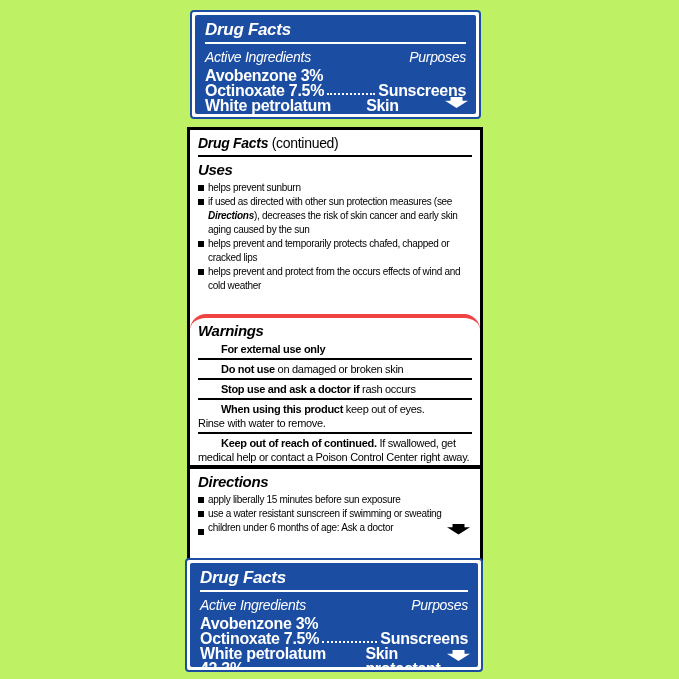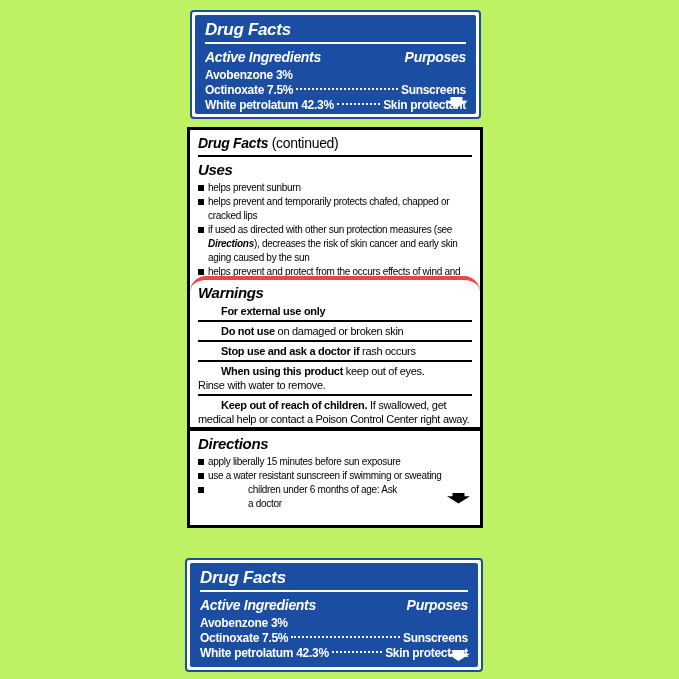--- a/index.html
+++ b/index.html
@@ -17,48 +17,48 @@
   .p-top{left:190px;top:10px;width:291px;height:109px;}
   .p-bottom{left:185px;top:558px;width:298px;height:114px;}
   .blue-inner{
     position:relative;height:100%;box-sizing:border-box;
     background:var(--panel-blue,#1b4da3);border-radius:2px;
     padding:5px 10px 0 10px;color:#fff;overflow:hidden;
   }
   .bp-title{font-weight:bold;font-style:italic;font-size:17px;line-height:19px;}
   .bp-rule{height:2px;background:#fff;margin:3px 0 5px 0;}
   .bp-cols{display:flex;justify-content:space-between;align-items:baseline;
-    font-weight:bold;font-style:italic;font-size:14px;line-height:16px;margin-bottom:3px;}
-  .bp-row{display:flex;align-items:center;font-size:12px;font-weight:bold;line-height:15px;}
+    font-weight:normal;font-style:italic;font-size:14px;line-height:16px;margin-bottom:3px;}
+  .bp-row{display:flex;align-items:flex-end;font-size:16px;font-weight:bold;line-height:15px;}
   .bp-row .leader{flex:1;border-bottom:2px dotted #fff;margin:0 3px 3px 3px;}
   .arrow{width:23px;height:11px;
     clip-path:polygon(24% 0,76% 0,76% 34%,100% 34%,50% 100%,0 34%,24% 34%);}
   .arrow-white{position:absolute;right:8px;bottom:6px;background:#fff;}
   .arrow-black{background:#000;flex:none;margin:2px 2px 0 6px;align-self:center;}
   
   .mid-panel{
     position:absolute;left:187px;top:127px;width:296px;box-sizing:border-box;
     border:3px solid #000;background:#fff;
   }
   .mid-sec{box-sizing:border-box;padding:4px 8px;overflow:hidden;}
-  .sec-uses{height:146px;border-radius:8px;}
+  .sec-uses{height:184px;border-radius:8px;}
   .sec-warn{height:151px;border-top:4px solid #ef4444;border-radius:16px;}
   .sec-dir{height:98px;border-top:4px solid #000;}
   .mp-title{font-size:14px;line-height:18px;}
   .bi{font-weight:bold;font-style:italic;}
   .thin-rule{height:2px;background:#000;margin:3px 0 4px 0;}
   .sec-head{font-weight:bold;font-style:italic;font-size:15px;line-height:18px;margin-bottom:2px;}
   .bullet{display:flex;font-size:10px;line-height:14px;}
   .sq{flex:none;width:6px;height:6px;background:#000;margin:4px 4px 0 0;}
   .btext{flex:1;}
   .w-entry{font-size:11px;line-height:14px;padding:2px 0;border-bottom:2px solid #000;}
   .w-entry.first{padding-top:0;}
   .w-entry.last{border-bottom:none;}
   .w-entry b{font-weight:bold;margin-left:23px;}
-  .dir-last{align-items:flex-start;gap:40px;}
+  .dir-last{align-items:flex-end;}
 </style>
 </head>
 <body>
 
 <div class="canvas">
 
   <section class="blue-panel p-top">
     <div class="blue-inner">
       <div class="bp-title">Drug Facts</div>
       <div class="bp-rule"></div>
@@ -92,39 +92,39 @@
       </div>
       <div class="thin-rule"></div>
       <div class="sec-head">Uses</div>
 
       <div class="bullet">
         <span class="sq"></span>
         <div class="btext"><span>helps prevent sunburn</span></div>
       </div>
       <div class="bullet">
         <span class="sq"></span>
-        <div class="btext"><span>helps prevent and temporarily protects chafed, chapped or cracked lips</span></div>
+        <div class="btext"><span>if used as directed with other sun protection measures (see </span><span class="bi">Directions</span><span>), decreases the risk of skin cancer and early skin aging caused by the sun</span></div>
       </div>
       <div class="bullet">
         <span class="sq"></span>
-        <div class="btext"><span>if used as directed with other sun protection measures (see </span><span class="bi">Directions</span><span>), decreases the risk of skin cancer and early skin aging caused by the sun</span></div>
+        <div class="btext"><span>helps prevent and temporarily protects chafed, chapped or cracked lips</span></div>
       </div>
       <div class="bullet">
         <span class="sq"></span>
         <div class="btext"><span>helps prevent and protect from the occurs effects of wind and cold weather</span></div>
       </div>
     </div>
 
     <div class="mid-sec sec-warn">
       <div class="sec-head">Warnings</div>
       <div class="w-entry first"><b>For external use only</b><span></span></div>
       <div class="w-entry"><b>Do not use</b><span> on damaged or broken skin</span></div>
       <div class="w-entry"><b>Stop use and ask a doctor if</b><span> rash occurs</span></div>
       <div class="w-entry"><b>When using this product</b><span> keep out of eyes.</span><div>Rinse with water to remove.</div></div>
-      <div class="w-entry last"><b>Keep out of reach of children.</b><span>  If swallowed, get medical help or contact a Poison Control Center right away.</span></div>
+      <div class="w-entry last"><b>Keep out of reach of continued.</b><span>  If swallowed, get medical help or contact a Poison Control Center right away.</span></div>
     </div>
 
     <div class="mid-sec sec-dir">
       <div class="sec-head">Directions</div>
       <div class="bullet">
         <span class="sq"></span>
         <div class="btext">apply liberally 15 minutes before sun exposure</div>
       </div>
       <div class="bullet">
         <span class="sq"></span>

